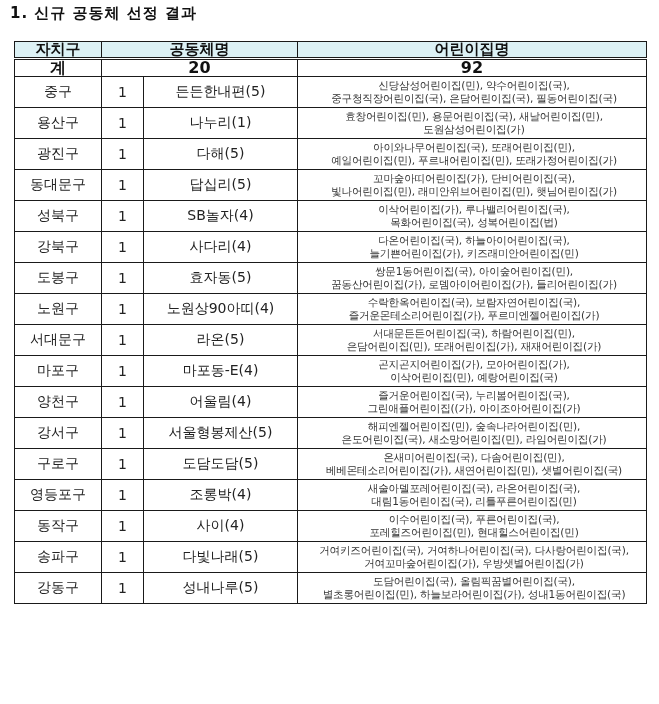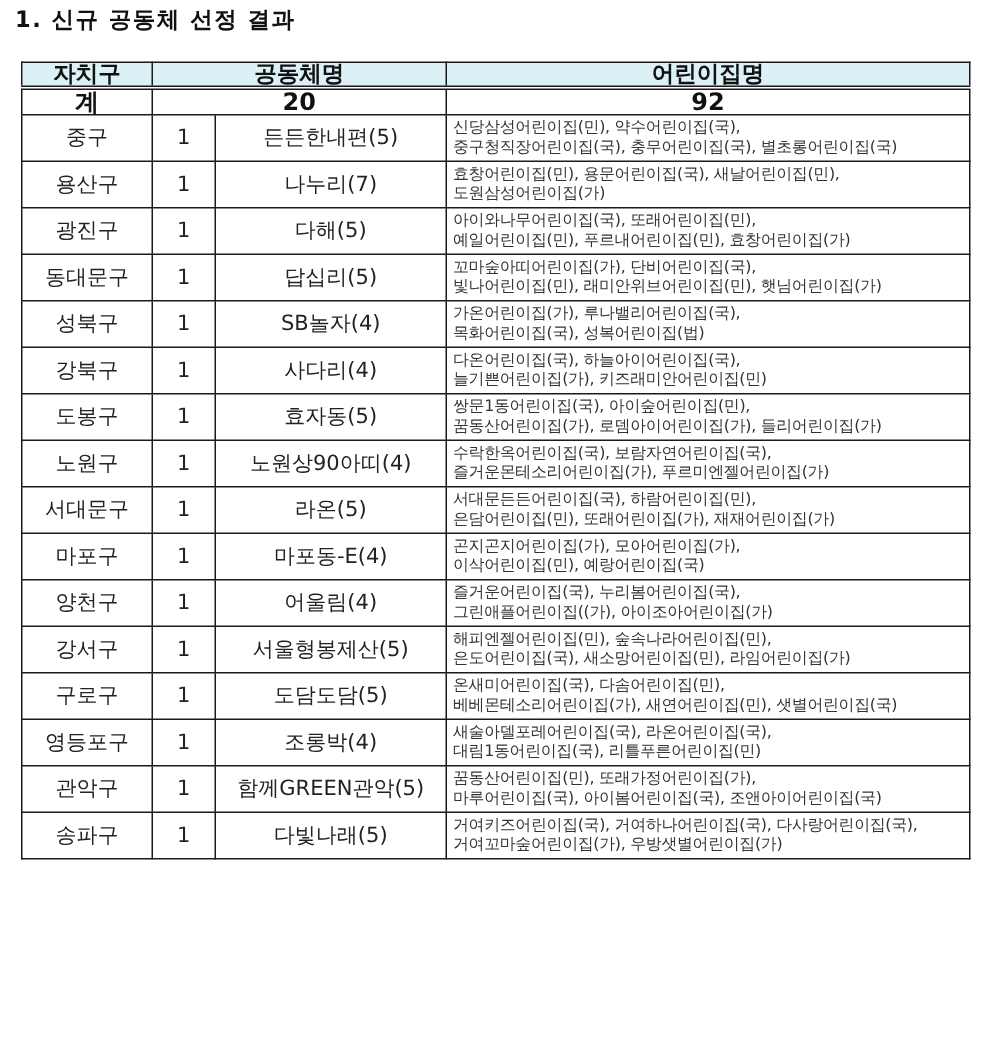--- a/index.html
+++ b/index.html
@@ -11,21 +11,21 @@
                    border-collapse: collapse; table-layout: fixed; }
     table.result td, table.result th { border: 1px solid #1a1a1a; padding: 0; overflow: hidden; }
     col.c1 { width: 87px; } col.c2 { width: 42px; } col.c3 { width: 154px; } col.c4 { width: 349px; }
     tr.head th { background: #dcf1f5; height: 15px; font-size: 15px; font-weight: bold;
                  line-height: 15px; border-bottom: 3px double #1a1a1a; }
     tr.total td { height: 16px; font-size: 16px; font-weight: bold; line-height: 16px; text-align: center; }
     tr.data td { height: 30px; }
     td.district, td.count, td.group { text-align: center; font-size: 14px; color: #222; }
     td.centers { font-size: 10.6px; line-height: 13px; padding-left: 4px !important; color: #333;
                  white-space: nowrap; letter-spacing: -0.2px; vertical-align: middle; }
-    td.centers span { display: block; }
+    td.centers span { display: block; text-align: center; }
   </style>
 </head>
 <body>
 
 <div class="title">1. 신규 공동체 선정 결과</div>
 
 <table class="result">
   <colgroup>
     <col class="c1">
       <col class="c2">
@@ -44,56 +44,56 @@
       <td>계</td>
       <td colspan="2">20</td>
       <td>92</td>
     </tr>
   <tr class="data">
         <td class="district">중구</td>
         <td class="count">1</td>
         <td class="group">든든한내편(5)</td>
         <td class="centers">
           <span>신당삼성어린이집(민), 약수어린이집(국),</span>
-          <span>중구청직장어린이집(국), 충무어린이집(국), 별초롱어린이집(국)</span>
+          <span>중구청직장어린이집(국), 은담어린이집(국), 필동어린이집(국)</span>
         </td>
       </tr>
       <tr class="data">
         <td class="district">용산구</td>
         <td class="count">1</td>
-        <td class="group">나누리(7)</td>
+        <td class="group">나누리(1)</td>
         <td class="centers">
           <span>효창어린이집(민), 용문어린이집(국), 새날어린이집(민),</span>
           <span>도원삼성어린이집(가)</span>
         </td>
       </tr>
       <tr class="data">
         <td class="district">광진구</td>
         <td class="count">1</td>
         <td class="group">다해(5)</td>
         <td class="centers">
           <span>아이와나무어린이집(국), 또래어린이집(민),</span>
-          <span>예일어린이집(민), 푸르내어린이집(민), 효창어린이집(가)</span>
+          <span>예일어린이집(민), 푸르내어린이집(민), 또래가정어린이집(가)</span>
         </td>
       </tr>
       <tr class="data">
         <td class="district">동대문구</td>
         <td class="count">1</td>
         <td class="group">답십리(5)</td>
         <td class="centers">
           <span>꼬마숲아띠어린이집(가), 단비어린이집(국),</span>
           <span>빛나어린이집(민), 래미안위브어린이집(민), 햇님어린이집(가)</span>
         </td>
       </tr>
       <tr class="data">
         <td class="district">성북구</td>
         <td class="count">1</td>
         <td class="group">SB놀자(4)</td>
         <td class="centers">
-          <span>가온어린이집(가), 루나밸리어린이집(국),</span>
+          <span>이삭어린이집(가), 루나밸리어린이집(국),</span>
           <span>목화어린이집(국), 성복어린이집(법)</span>
         </td>
       </tr>
       <tr class="data">
         <td class="district">강북구</td>
         <td class="count">1</td>
         <td class="group">사다리(4)</td>
         <td class="centers">
           <span>다온어린이집(국), 하늘아이어린이집(국),</span>
           <span>늘기쁜어린이집(가), 키즈래미안어린이집(민)</span>
@@ -165,31 +165,40 @@
       <tr class="data">
         <td class="district">영등포구</td>
         <td class="count">1</td>
         <td class="group">조롱박(4)</td>
         <td class="centers">
           <span>새술아델포레어린이집(국), 라온어린이집(국),</span>
           <span>대림1동어린이집(국), 리틀푸른어린이집(민)</span>
         </td>
       </tr>
       <tr class="data">
-        <td class="district">관악구</td>
-        <td class="count">1</td>
-        <td class="group">함께GREEN관악(5)</td>
-        <td class="centers">
-          <span>꿈동산어린이집(민), 또래가정어린이집(가),</span>
-          <span>마루어린이집(국), 아이봄어린이집(국), 조앤아이어린이집(국)</span>
+        <td class="district">동작구</td>
+        <td class="count">1</td>
+        <td class="group">사이(4)</td>
+        <td class="centers">
+          <span>이수어린이집(국), 푸른어린이집(국),</span>
+          <span>포레힐즈어린이집(민), 현대힐스어린이집(민)</span>
         </td>
       </tr>
       <tr class="data">
         <td class="district">송파구</td>
         <td class="count">1</td>
         <td class="group">다빛나래(5)</td>
         <td class="centers">
           <span>거여키즈어린이집(국), 거여하나어린이집(국), 다사랑어린이집(국),</span>
           <span>거여꼬마숲어린이집(가), 우방샛별어린이집(가)</span>
+        </td>
+      </tr>
+      <tr class="data">
+        <td class="district">강동구</td>
+        <td class="count">1</td>
+        <td class="group">성내나루(5)</td>
+        <td class="centers">
+          <span>도담어린이집(국), 올림픽꿈별어린이집(국),</span>
+          <span>별초롱어린이집(민), 하늘보라어린이집(가), 성내1동어린이집(국)</span>
         </td>
       </tr>
     </tbody>
 </table>
 
 </body></html>

